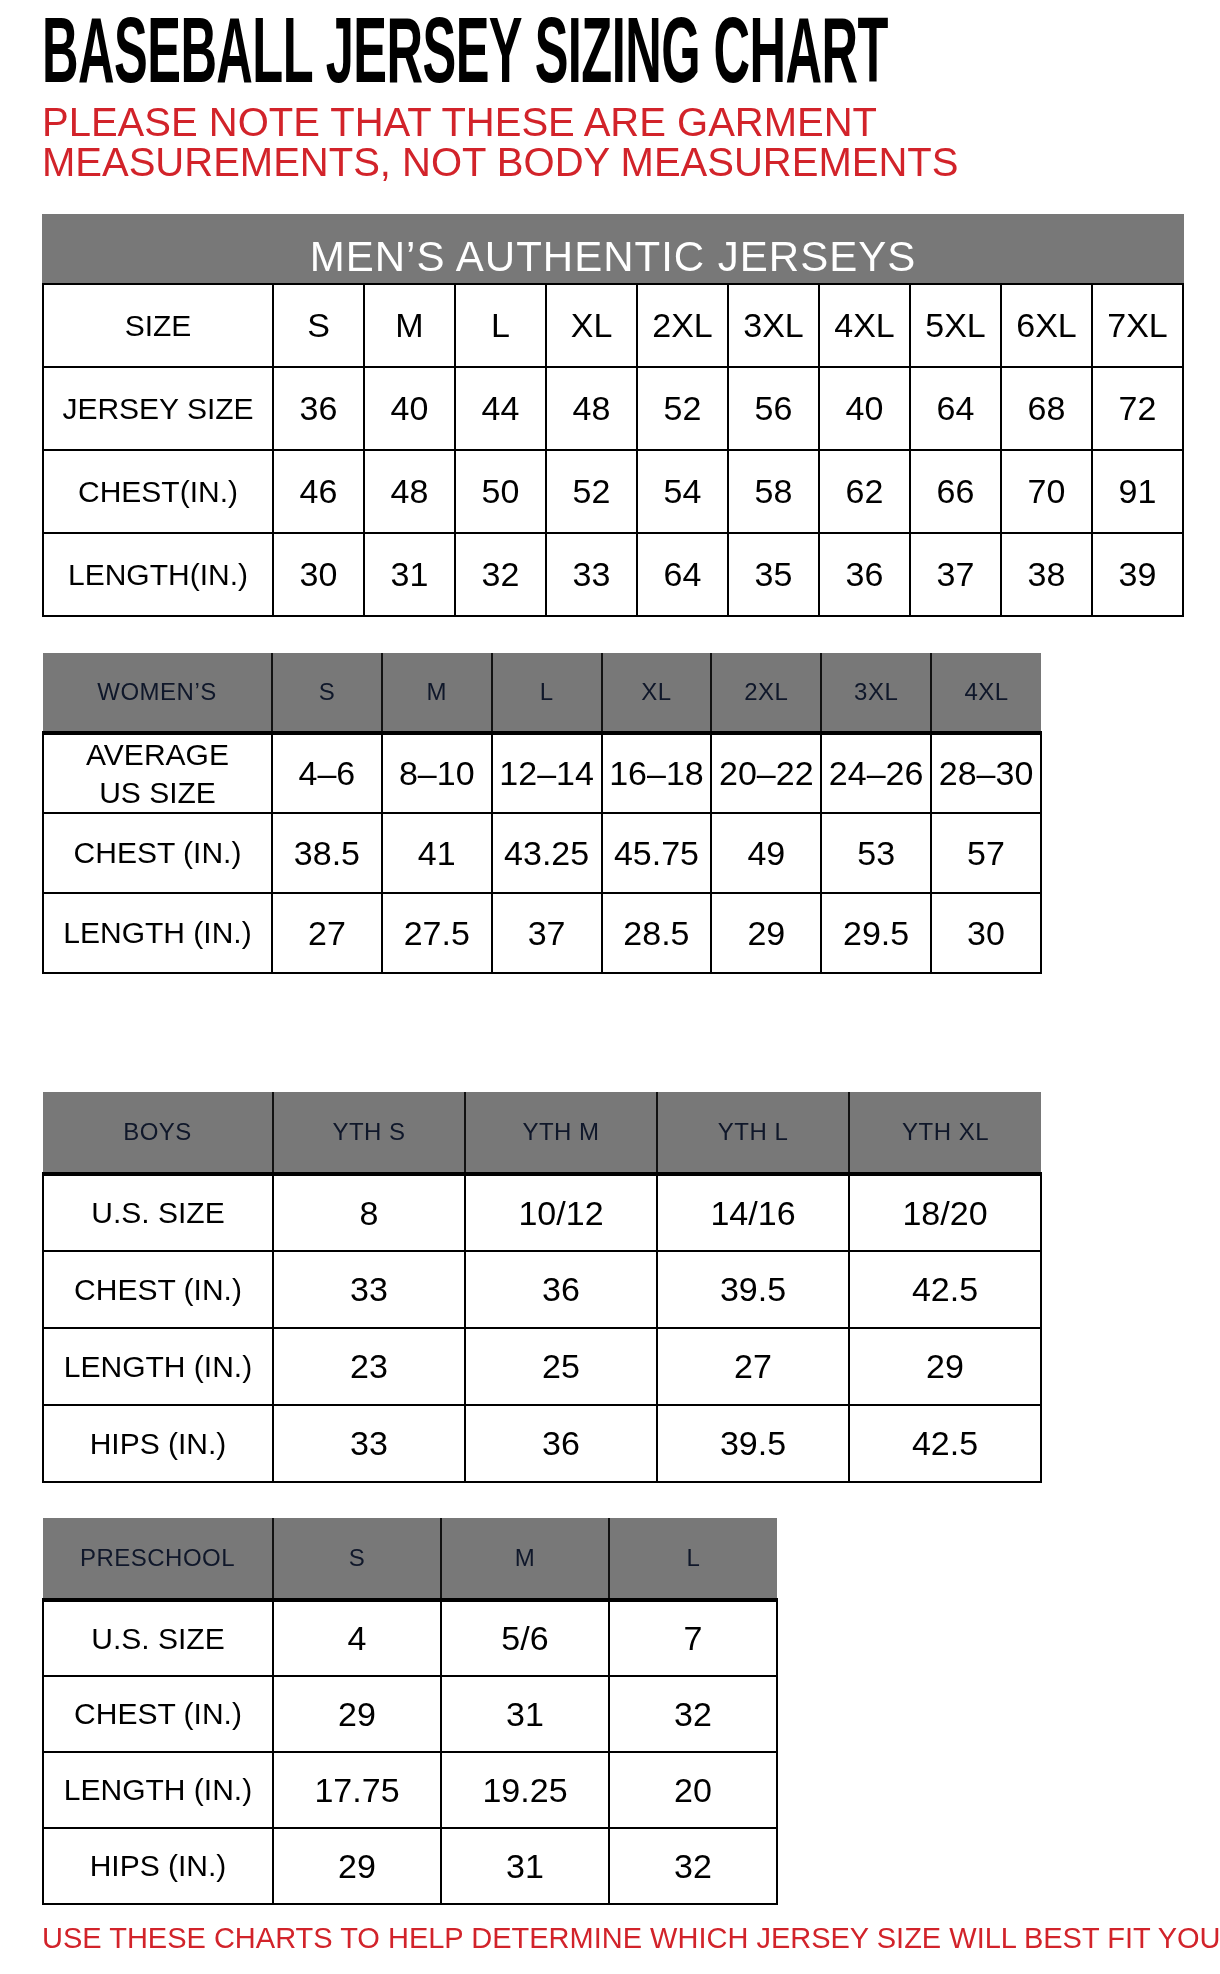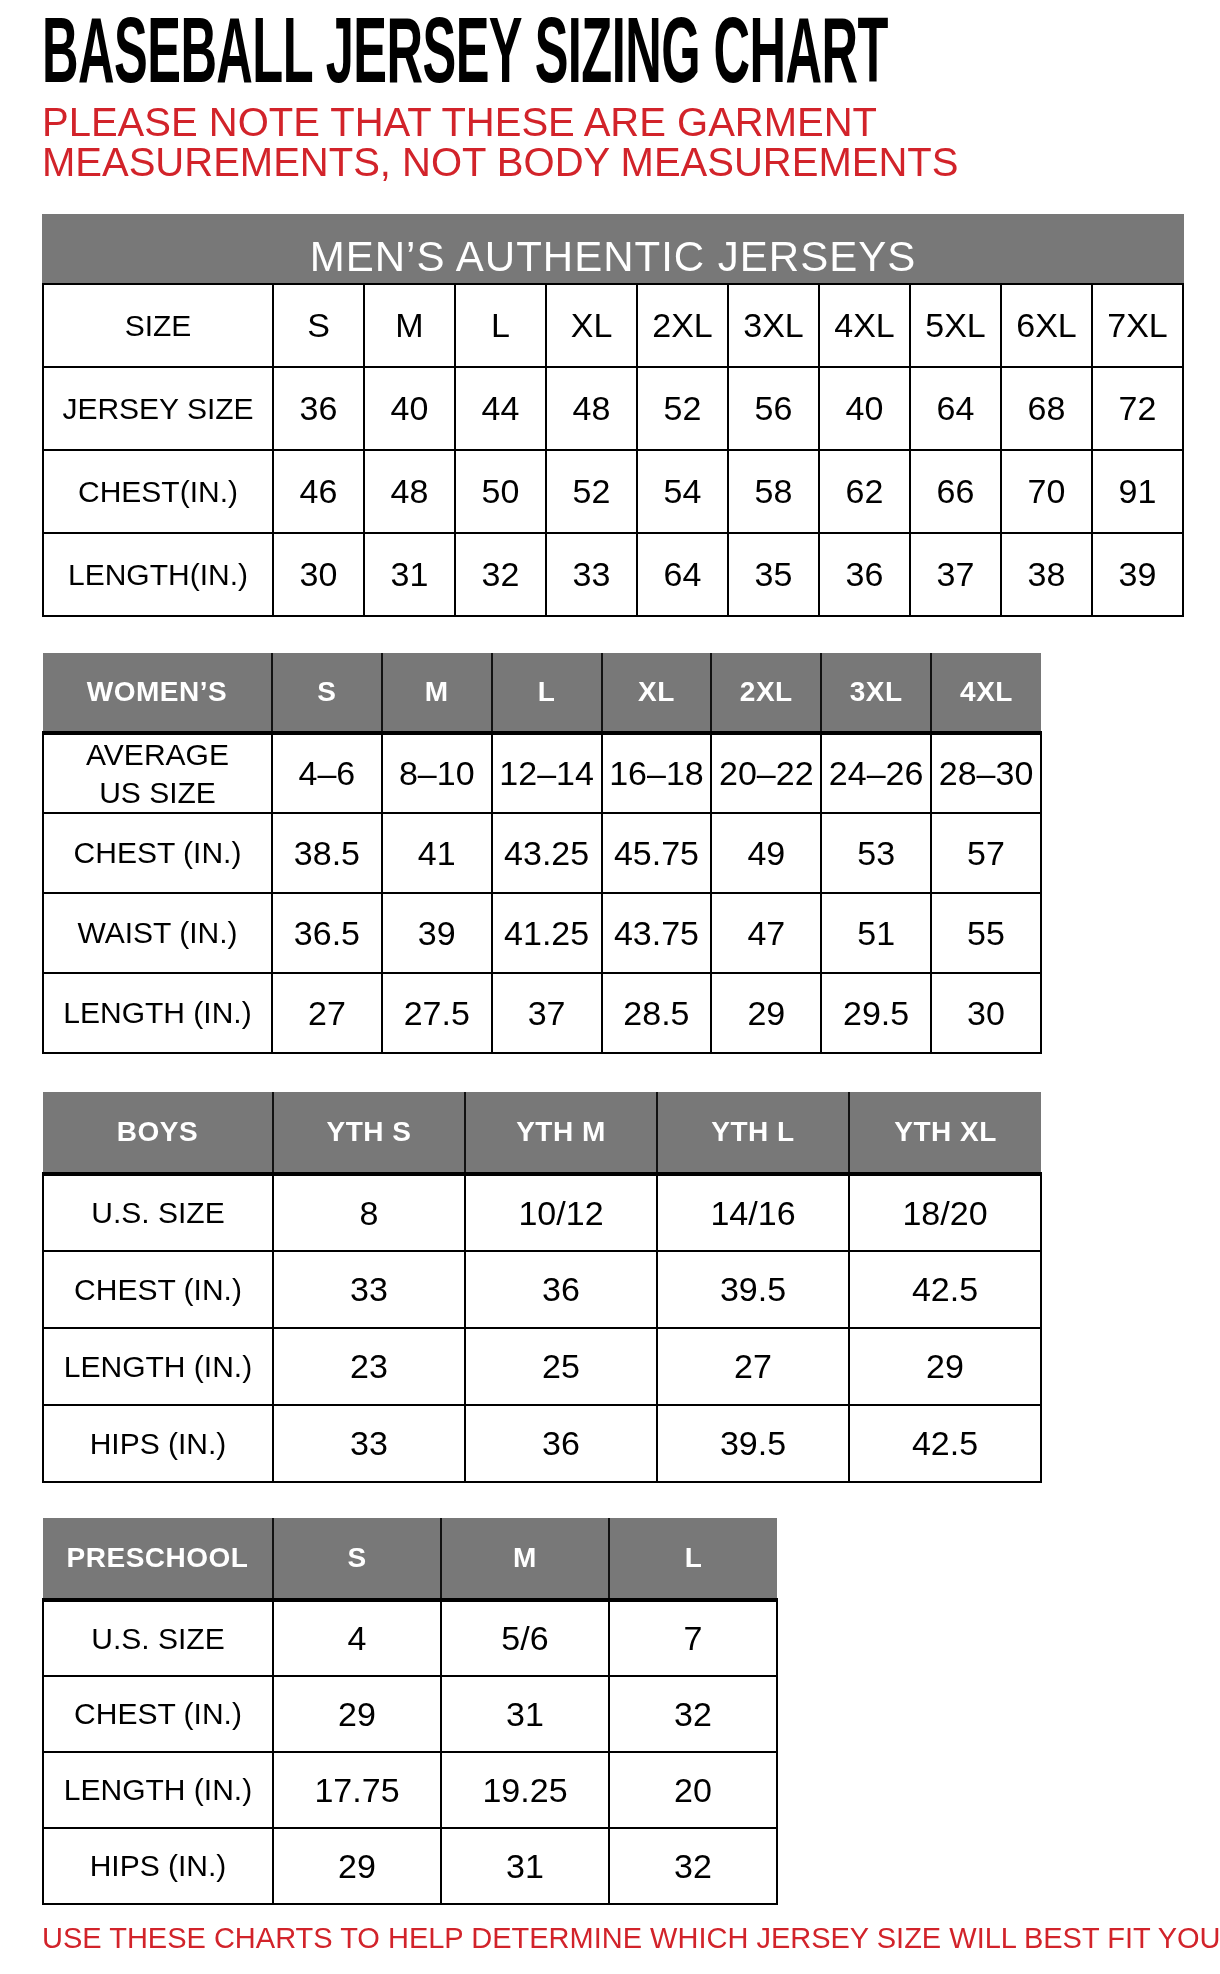--- a/index.html
+++ b/index.html
@@ -27,21 +27,21 @@
     position:absolute;border-collapse:collapse;table-layout:fixed;
     background:#ffffff;
   }
   table.tbl td{
     border:2px solid #000000;text-align:center;vertical-align:middle;color:#000000;
     overflow:hidden;
   }
   table.tbl td.row-label{font-size:30px;white-space:pre-line;line-height:1.25;}
   table.tbl td.val{font-size:34px;}
   table.tbl thead th{
-    background:#787878;color:#ffffff;font-weight:700;font-size:28px;
+    background:#787878;color:#0f172a;font-weight:400;font-size:24px;
     border:none;border-bottom:4px solid #000000;text-align:center;vertical-align:middle;
     letter-spacing:0.5px;
   }
   table.tbl thead th + th{border-left:2px solid #111111;}
 
   #mens{left:42px;top:283px;width:1142px;}
   #mens tbody tr{height:83px;}
 
   #womens{left:42px;top:653px;width:1000px;}
   #womens thead tr{height:80px;}
@@ -163,30 +163,20 @@
           <td class="row-label">CHEST (IN.)</td>
           <td class="val">38.5</td>
           <td class="val">41</td>
           <td class="val">43.25</td>
           <td class="val">45.75</td>
           <td class="val">49</td>
           <td class="val">53</td>
           <td class="val">57</td>
         </tr>
         <tr>
-          <td class="row-label">WAIST (IN.)</td>
-          <td class="val">36.5</td>
-          <td class="val">39</td>
-          <td class="val">41.25</td>
-          <td class="val">43.75</td>
-          <td class="val">47</td>
-          <td class="val">51</td>
-          <td class="val">55</td>
-        </tr>
-        <tr>
           <td class="row-label">LENGTH (IN.)</td>
           <td class="val">27</td>
           <td class="val">27.5</td>
           <td class="val">37</td>
           <td class="val">28.5</td>
           <td class="val">29</td>
           <td class="val">29.5</td>
           <td class="val">30</td>
         </tr>
       </tbody>

